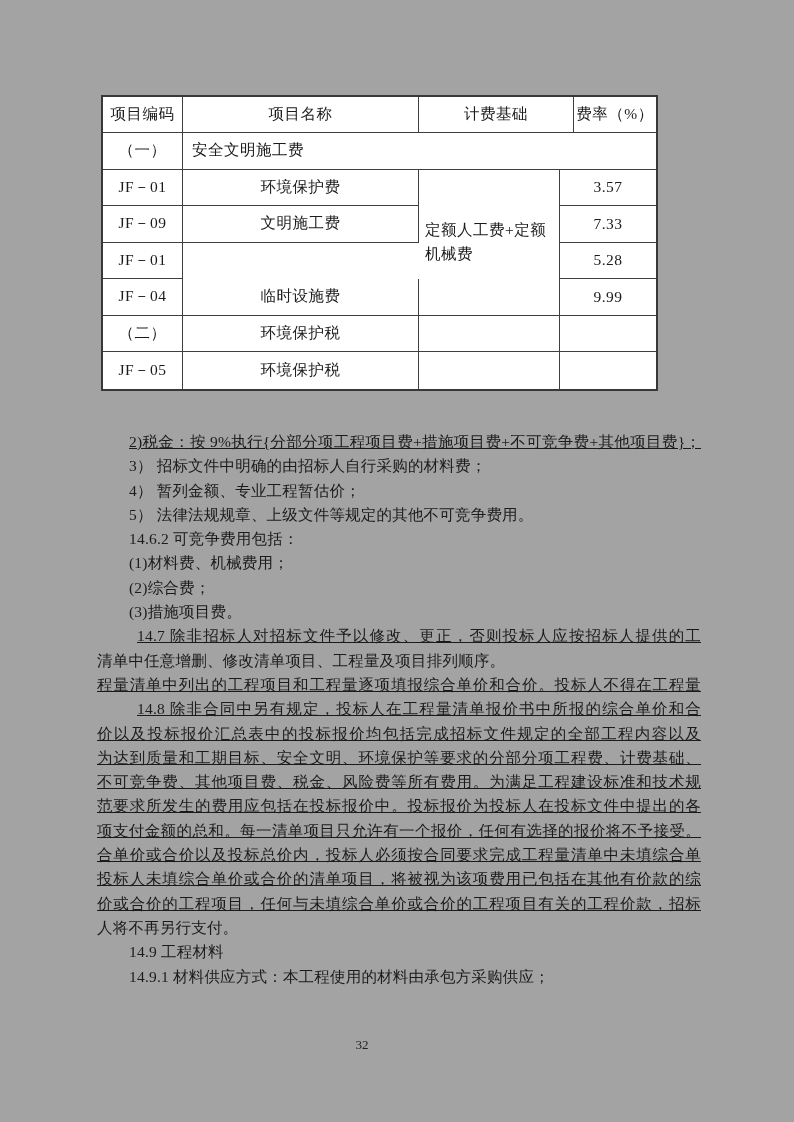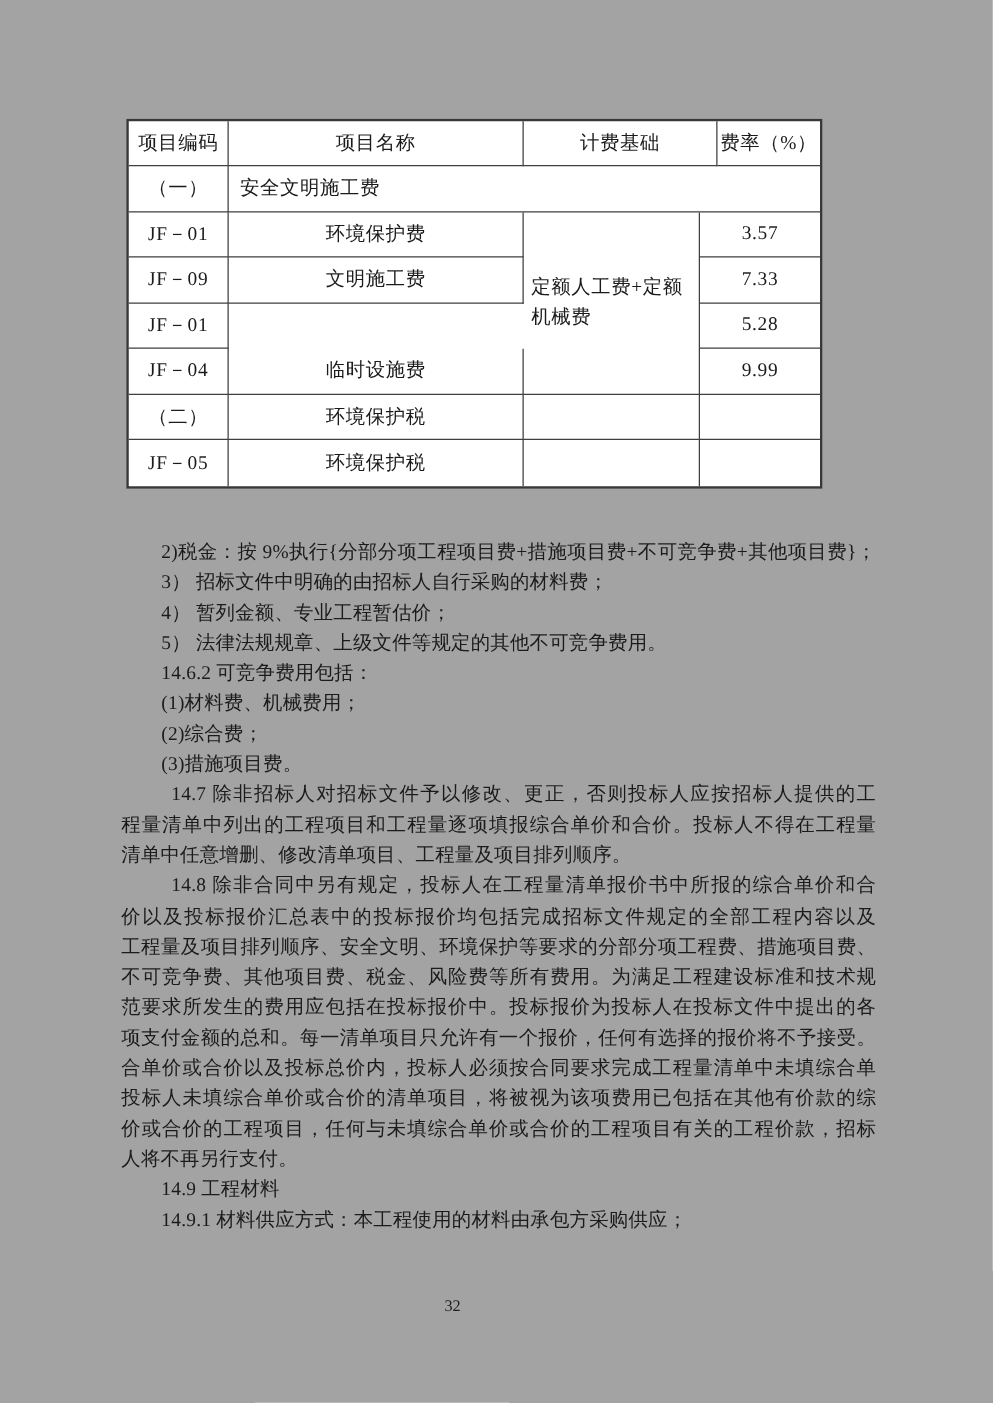--- a/index.html
+++ b/index.html
@@ -35,21 +35,21 @@
   .basis-inner{width:128px;text-align:left;line-height:24px;}
 
   
   .text{position:absolute;left:97px;top:430px;width:604px;}
   .ln{
     line-height:24.3px;font-size:15.5px;white-space:nowrap;
     letter-spacing:0.2px;
   }
   .ia{padding-left:32px}
   .ib{padding-left:40px}
-  .ja{text-align:justify;text-align-last:justify;}
+  .ja{text-align:justify;text-align-last:justify;text-decoration:underline;}
 
   
   .pageno{
     position:absolute;top:1037px;left:0;width:724px;
     text-align:center;font-size:13px;color:#222;
   }
 </style>
 </head>
 <body>
 
@@ -97,25 +97,25 @@
   <div class="text">
     <div class="ln ia ja">2)税金：按 9%执行{分部分项工程项目费+措施项目费+不可竞争费+其他项目费}；</div>
     <div class="ln ia">3） 招标文件中明确的由招标人自行采购的材料费；</div>
     <div class="ln ia">4） 暂列金额、专业工程暂估价；</div>
     <div class="ln ia">5） 法律法规规章、上级文件等规定的其他不可竞争费用。</div>
     <div class="ln ia">14.6.2 可竞争费用包括：</div>
     <div class="ln ia">(1)材料费、机械费用；</div>
     <div class="ln ia">(2)综合费；</div>
     <div class="ln ia">(3)措施项目费。</div>
     <div class="ln ib ja">14.7 除非招标人对招标文件予以修改、更正，否则投标人应按招标人提供的工</div>
+    <div class="ln">清单中任意增删、修改清单项目、工程量及项目排列顺序。</div>
     <div class="ln ja">程量清单中列出的工程项目和工程量逐项填报综合单价和合价。投标人不得在工程量</div>
-    <div class="ln">清单中任意增删、修改清单项目、工程量及项目排列顺序。</div>
     <div class="ln ib ja">14.8 除非合同中另有规定，投标人在工程量清单报价书中所报的综合单价和合</div>
     <div class="ln ja">价以及投标报价汇总表中的投标报价均包括完成招标文件规定的全部工程内容以及</div>
-    <div class="ln ja">工程量及项目排列顺序、安全文明、环境保护等要求的分部分项工程费、措施项目费、</div>
+    <div class="ln ja">为达到质量和工期目标、安全文明、环境保护等要求的分部分项工程费、计费基础、</div>
     <div class="ln ja">不可竞争费、其他项目费、税金、风险费等所有费用。为满足工程建设标准和技术规</div>
     <div class="ln ja">范要求所发生的费用应包括在投标报价中。投标报价为投标人在投标文件中提出的各</div>
     <div class="ln ja">项支付金额的总和。每一清单项目只允许有一个报价，任何有选择的报价将不予接受。</div>
     <div class="ln ja">合单价或合价以及投标总价内，投标人必须按合同要求完成工程量清单中未填综合单</div>
     <div class="ln ja">投标人未填综合单价或合价的清单项目，将被视为该项费用已包括在其他有价款的综</div>
     <div class="ln ja">价或合价的工程项目，任何与未填综合单价或合价的工程项目有关的工程价款，招标</div>
     <div class="ln">人将不再另行支付。</div>
     <div class="ln ia">14.9 工程材料</div>
     <div class="ln ia">14.9.1 材料供应方式：本工程使用的材料由承包方采购供应；</div>
   </div>

